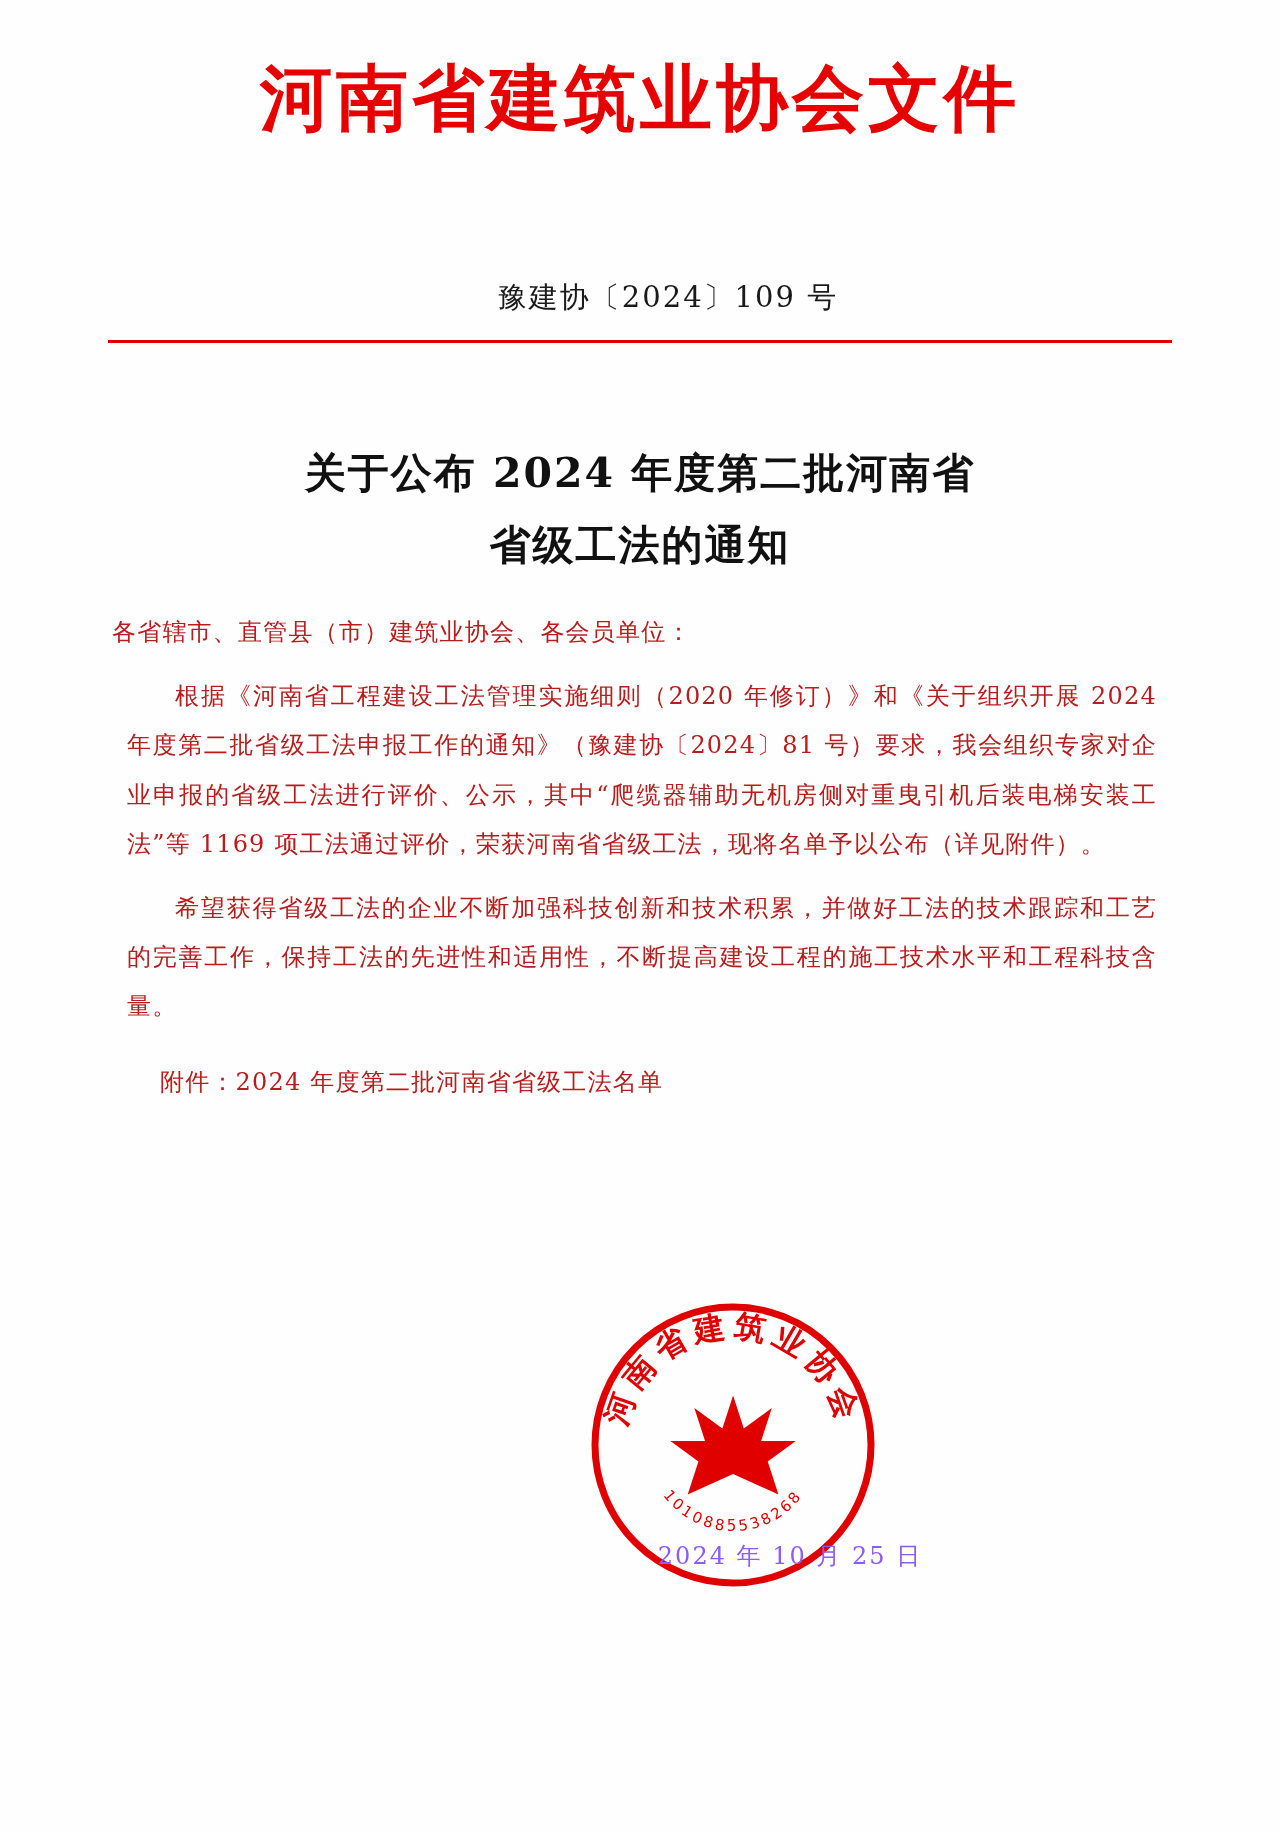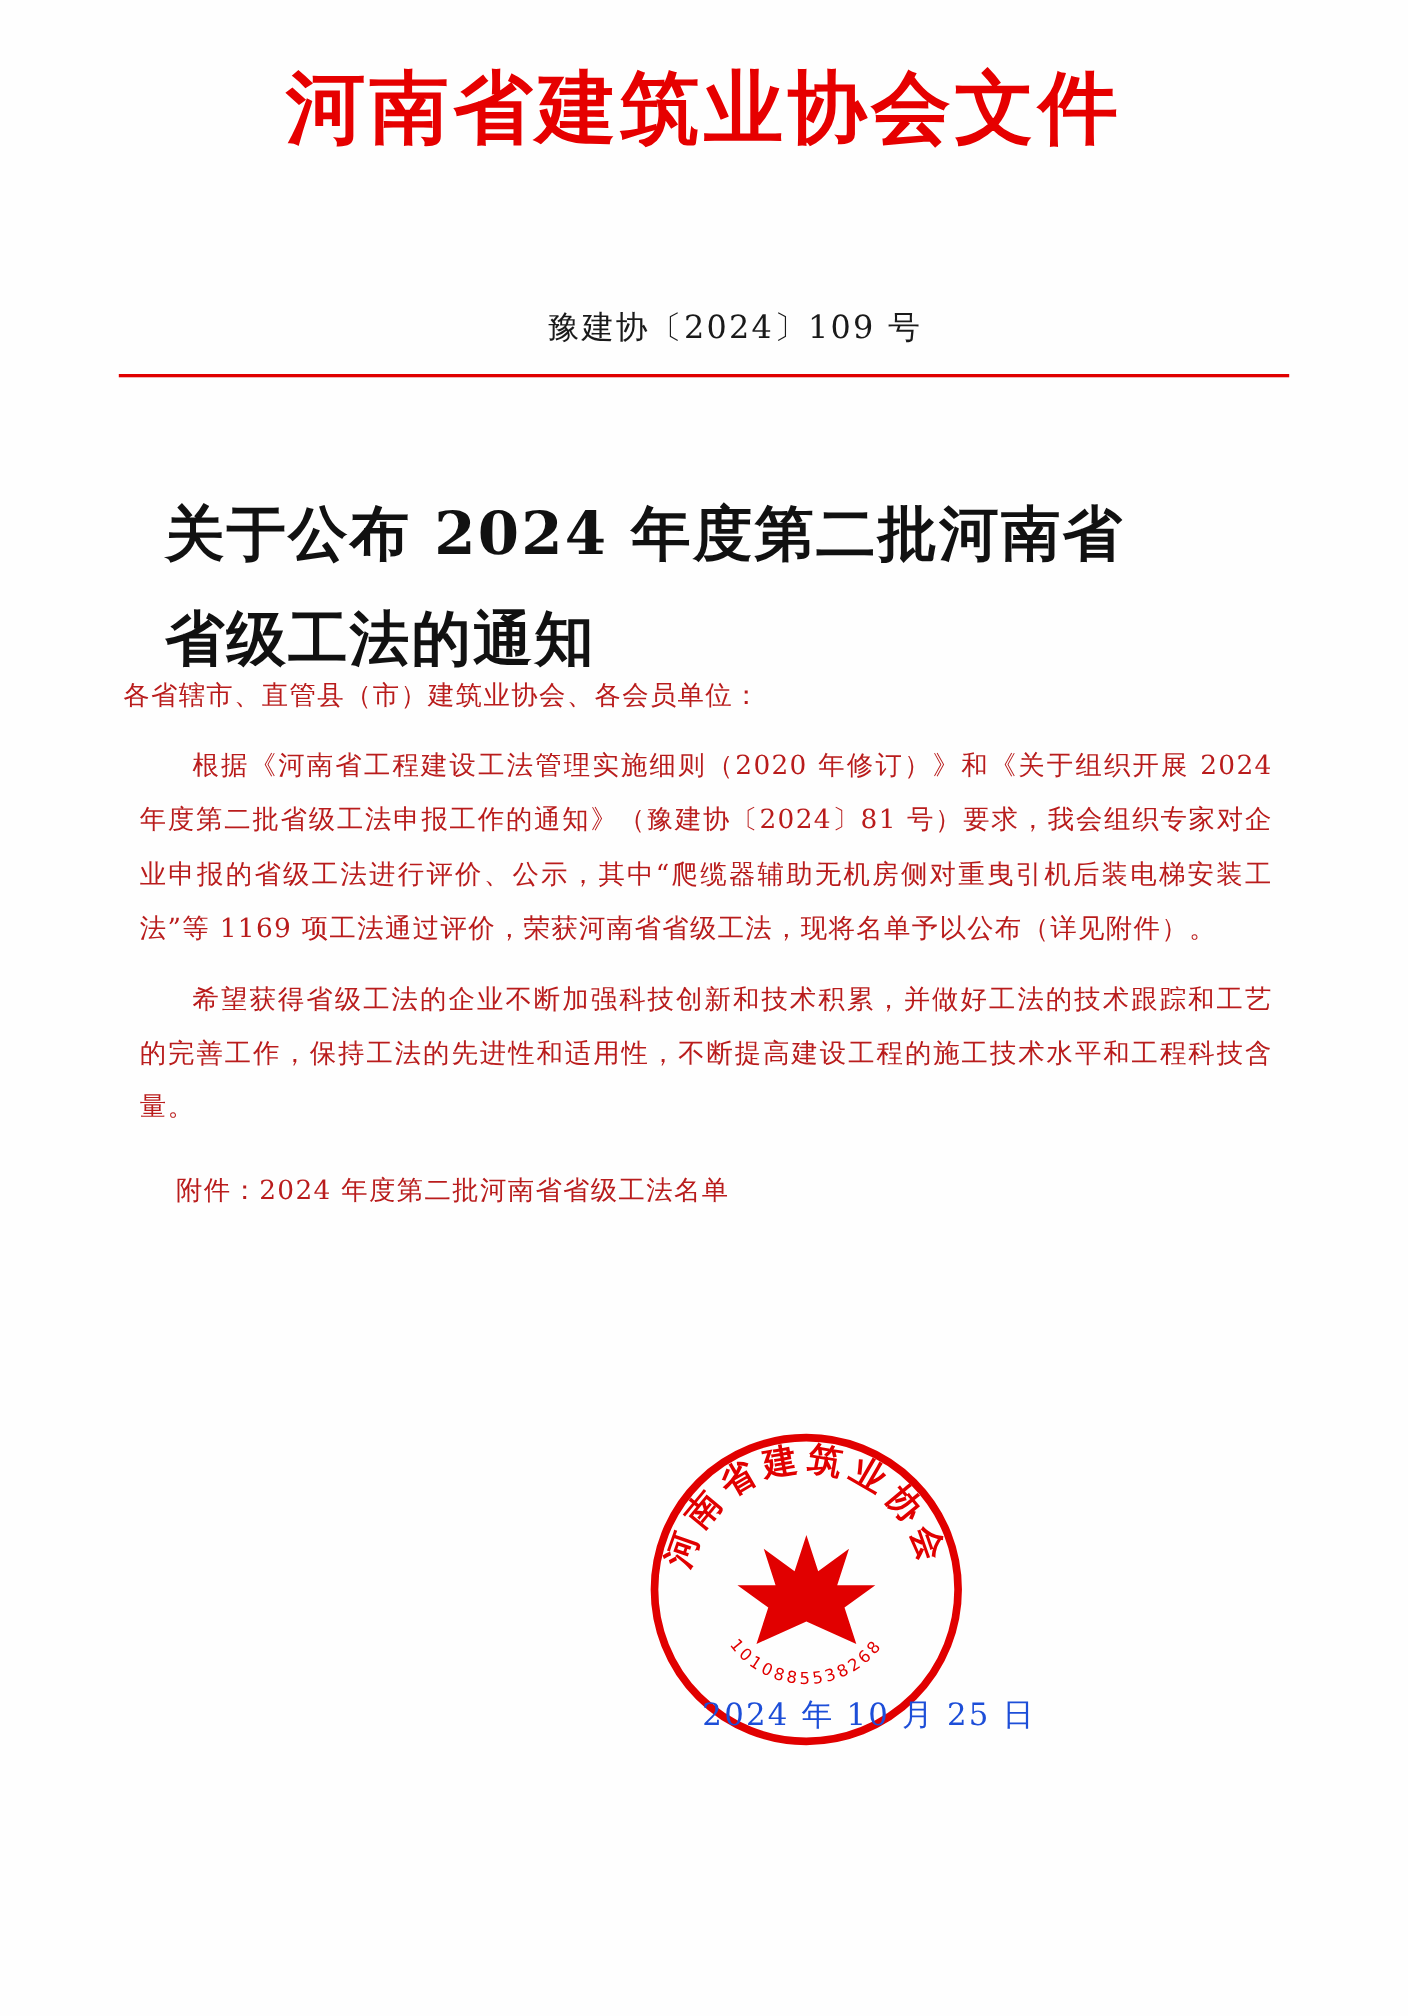--- a/index.html
+++ b/index.html
@@ -66,23 +66,24 @@
     height: 3px;
     background: #e00000;
   }
 
   
   .doc-title {
     position: absolute;
     left: 150px;
     top: 438px;
     width: 980px;
+    text-align: center;
     font-family: "DejaVu Serif", "Liberation Serif", serif;
     font-weight: bold;
-    font-size: 54px;
+    font-size: 41px;
     line-height: 1.75;
     letter-spacing: 2px;
     color: #111;
   }
   .doc-title div { white-space: nowrap; }
 
   
   .body-block {
     position: absolute;
     left: 112px;
@@ -119,23 +120,23 @@
   .seal svg { display: block; }
 
   
   .doc-date {
     position: absolute;
     left: 600px;
     top: 1540px;
     width: 380px;
     text-align: center;
     font-family: "DejaVu Serif", "Liberation Serif", serif;
-    font-size: 28px;
+    font-size: 24px;
     letter-spacing: 2px;
-    color: #1d4ed8;
+    color: #8b5cf6;
   }
 </style>
 </head>
 <body>
 
 <div class="page">
 
   <div class="masthead">
     <div class="masthead-title">河南省建筑业协会文件</div>
   </div>

